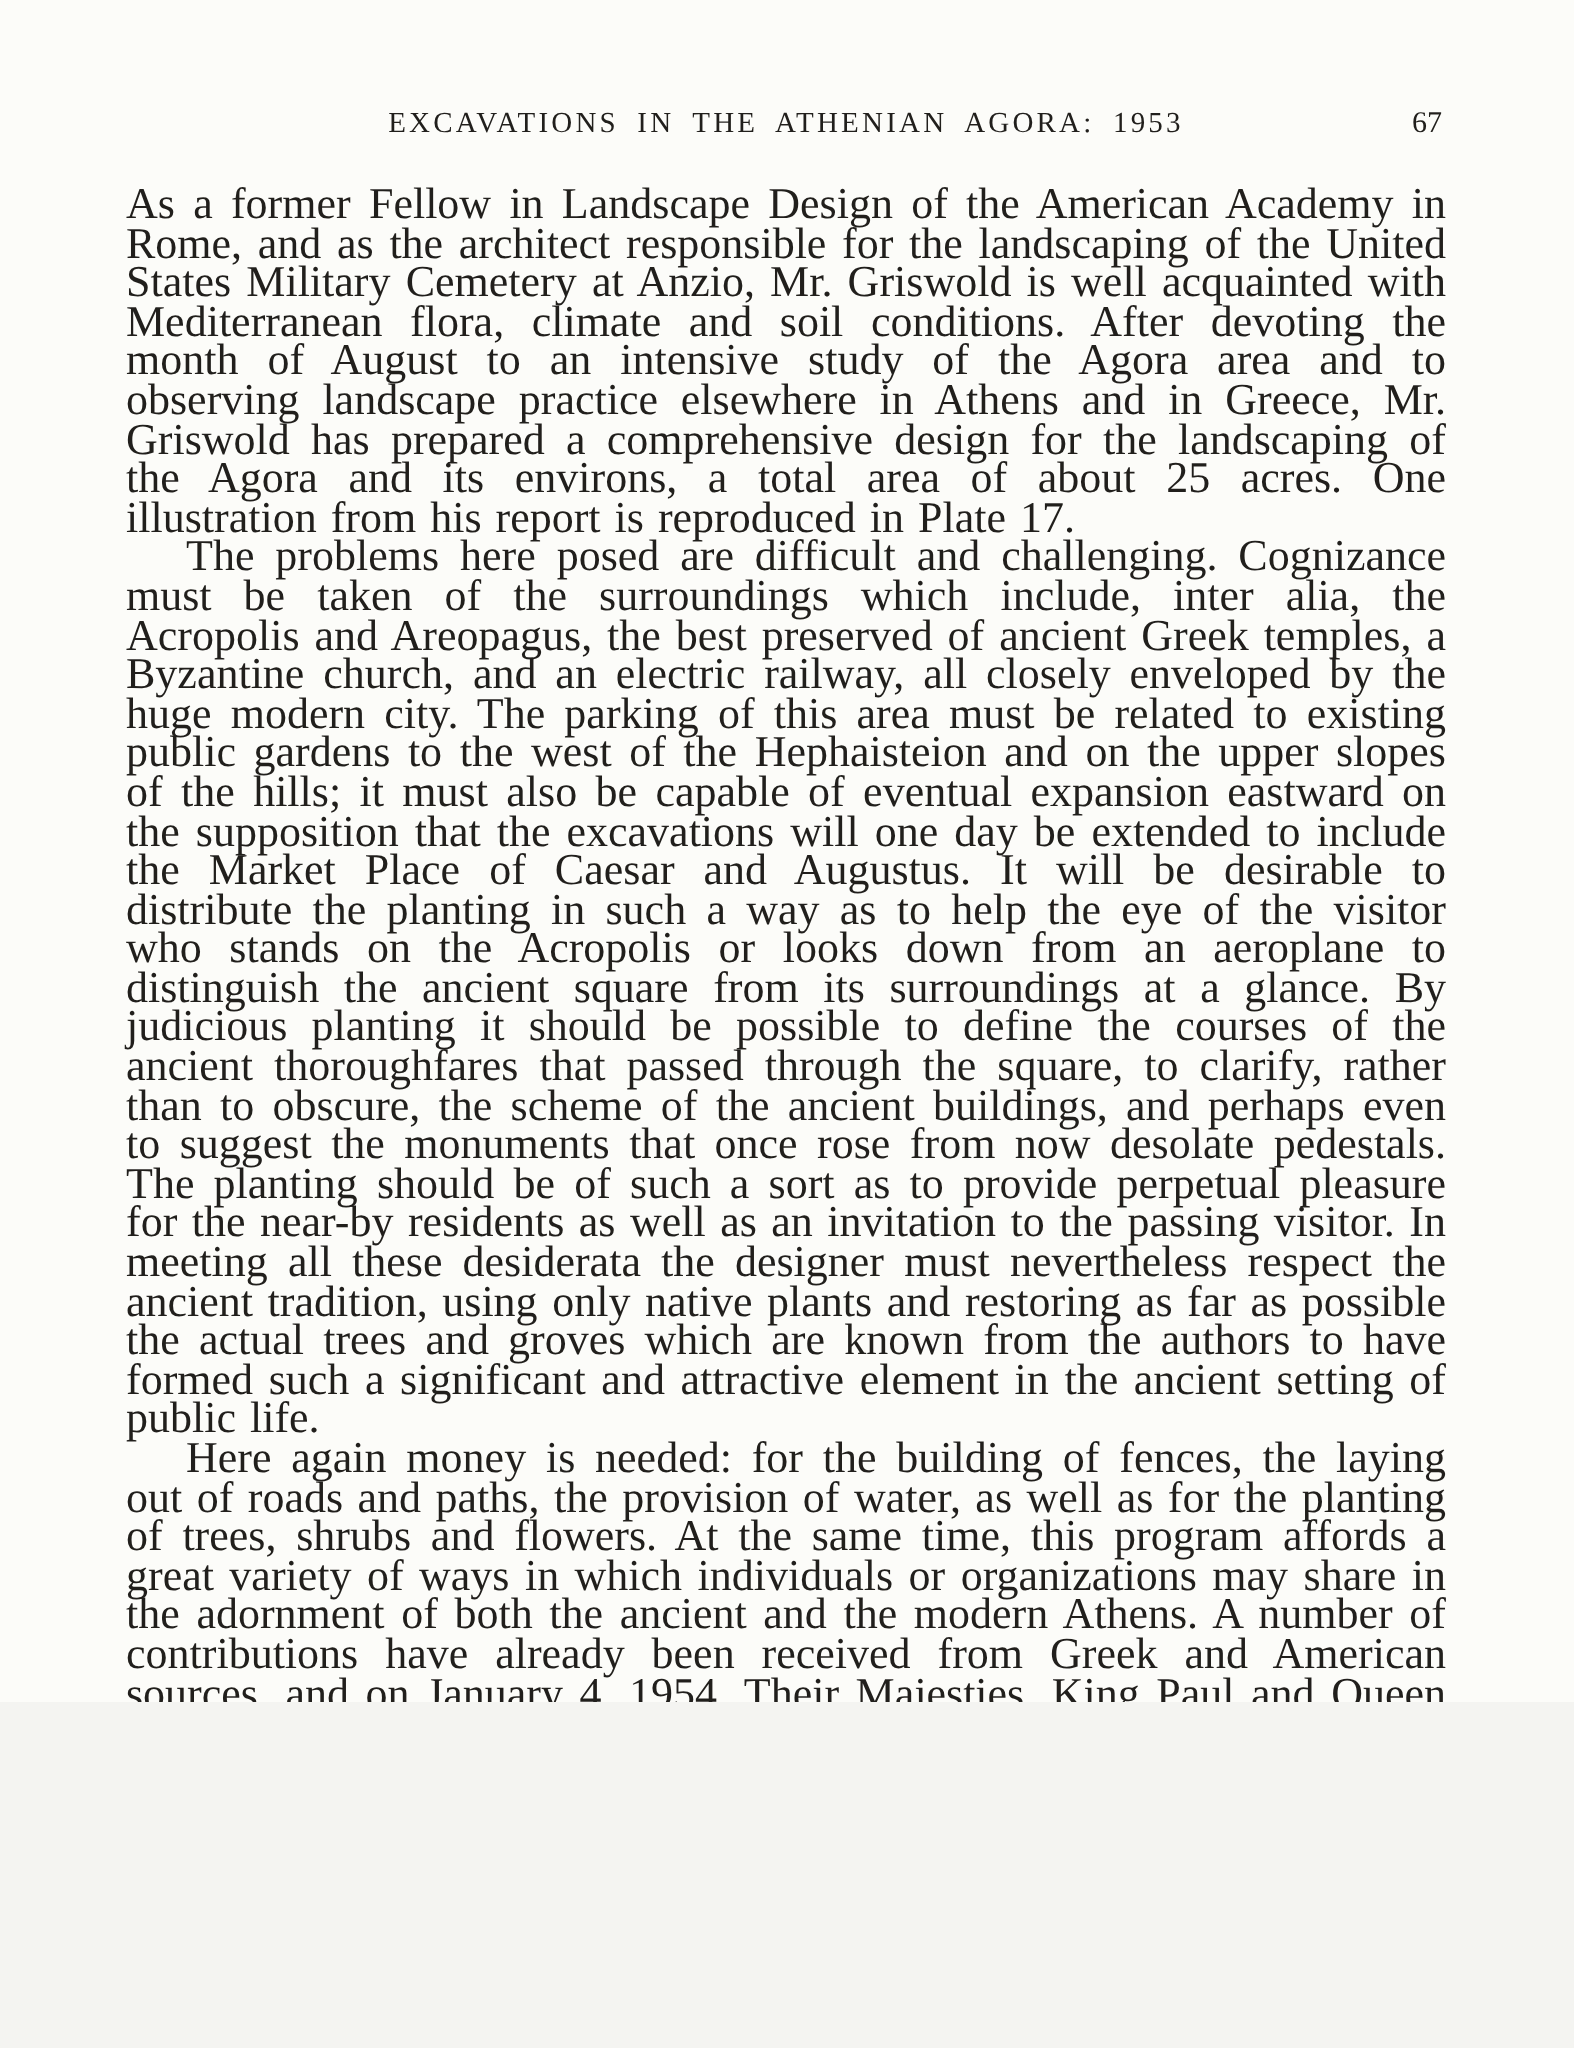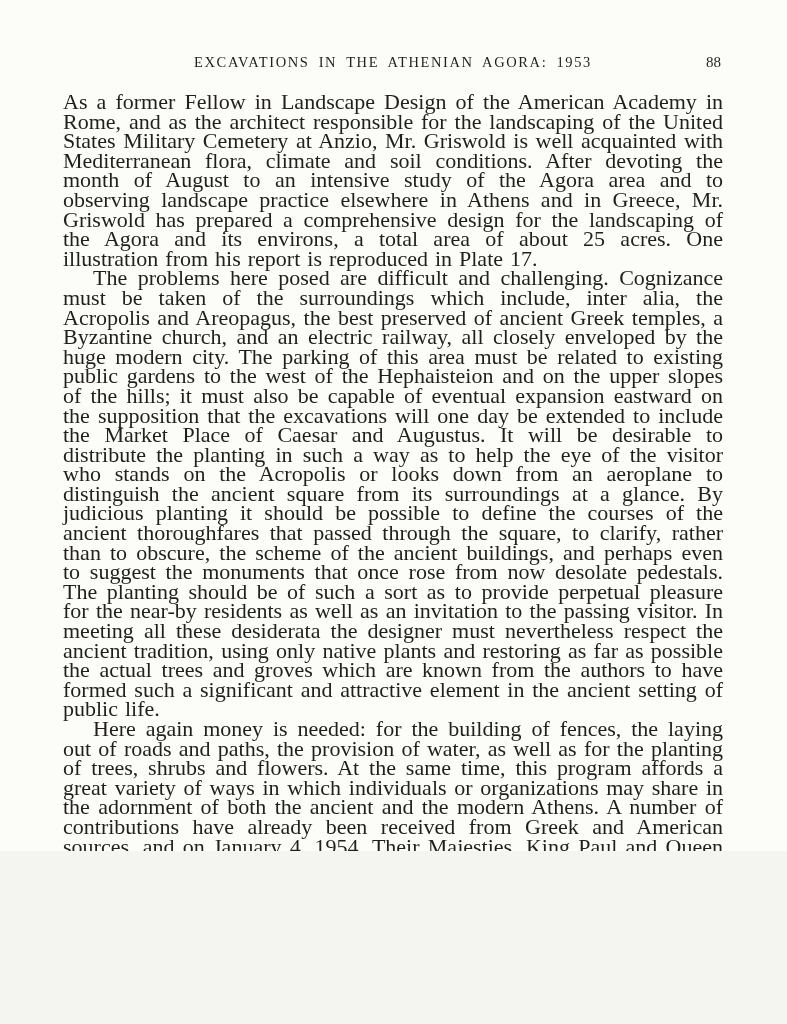--- a/index.html
+++ b/index.html
@@ -72,21 +72,21 @@
     margin-top: 4px;
   }
 </style>
 </head>
 <body>
 
 <div class="page">
 
   <header class="running-header">
     <span class="header-title">EXCAVATIONS IN THE ATHENIAN AGORA: 1953</span>
-    <span class="page-number">88</span>
+    <span class="page-number">67</span>
   </header>
 
   <main class="body-text">
     <p class="para">As a former Fellow in Landscape Design of the American Academy in Rome, and as the architect responsible for the landscaping of the United States Military Cemetery at Anzio, Mr. Griswold is well acquainted with Mediterranean flora, climate and soil conditions.  After devoting the month of August to an intensive study of the Agora area and to observing landscape practice elsewhere in Athens and in Greece, Mr. Griswold has prepared a comprehensive design for the landscaping of the Agora and its environs, a total area of about 25 acres.  One illustration from his report is reproduced in Plate 17.</p>
 
     <p class="para indent"><span>The problems here posed are difficult and challenging.  Cognizance must be taken of the surroundings which include, </span><span class="latin">inter alia,</span><span> the Acropolis and Areopagus, the best preserved of ancient Greek temples, a Byzantine church, and an electric railway, all closely enveloped by the huge modern city.  The parking of this area must be related to existing public gardens to the west of the Hephaisteion and on the upper slopes of the hills; it must also be capable of eventual expansion eastward on the supposition that the excavations will one day be extended to include the Market Place of Caesar and Augustus.  It will be desirable to distribute the planting in such a way as to help the eye of the visitor who stands on the Acropolis or looks down from an aeroplane to distinguish the ancient square from its surroundings at a glance.  By judicious planting it should be possible to define the courses of the ancient thoroughfares that passed through the square, to clarify, rather than to obscure, the scheme of the ancient buildings, and perhaps even to suggest the monuments that once rose from now desolate pedestals.  The planting should be of such a sort as to provide perpetual pleasure for the near-by residents as well as an invitation to the passing visitor.  In meeting all these desiderata the designer must nevertheless respect the ancient tradition, using only native plants and restoring as far as possible the actual trees and groves which are known from the authors to have formed such a significant and attractive element in the ancient setting of public life.</span></p>
 
     <p class="para indent">Here again money is needed: for the building of fences, the laying out of roads and paths, the provision of water, as well as for the planting of trees, shrubs and flowers.  At the same time, this program affords a great variety of ways in which individuals or organizations may share in the adornment of both the ancient and the modern Athens.  A number of contributions have already been received from Greek and American sources, and on January 4, 1954, Their Majesties, King Paul and Queen Frederika, graciously participated by planting an oak and a laurel respectively on either side of the great marble altar which stood at the focal point of civic life in the ancient square.</p>
   </main>
 

